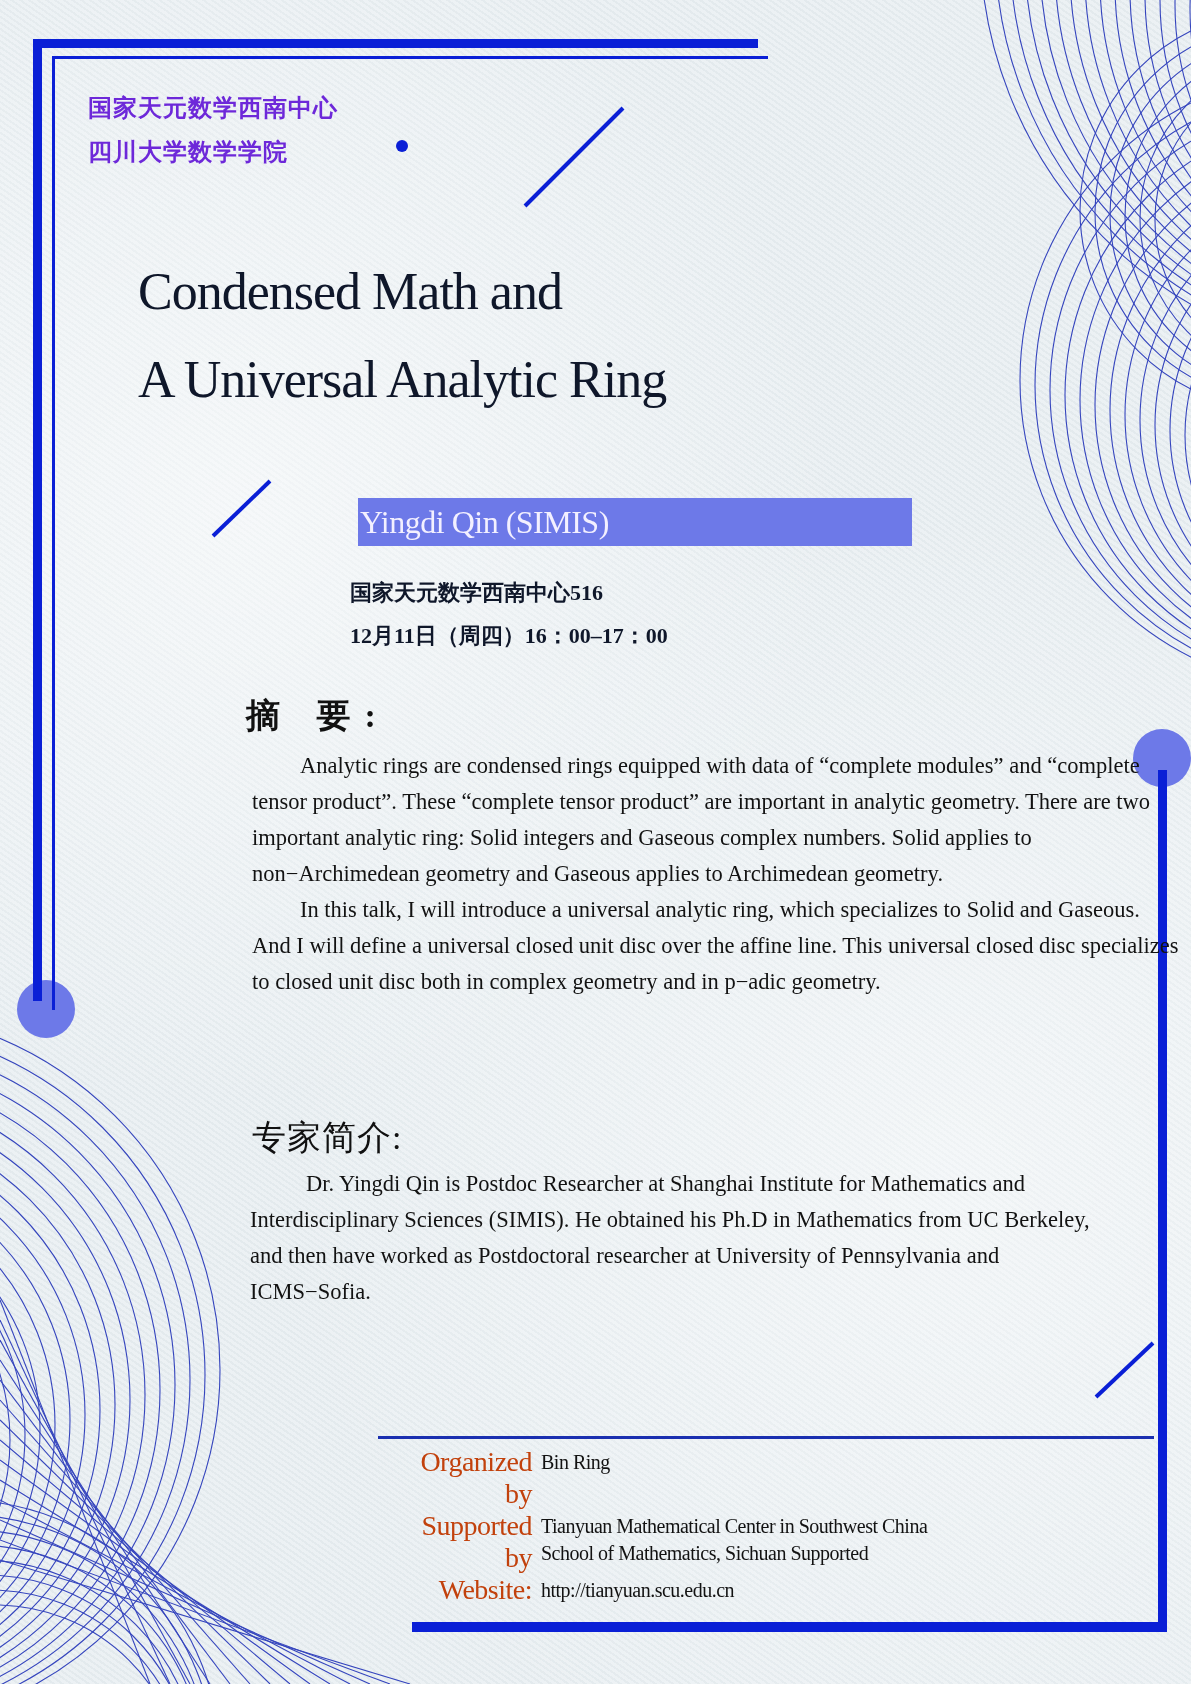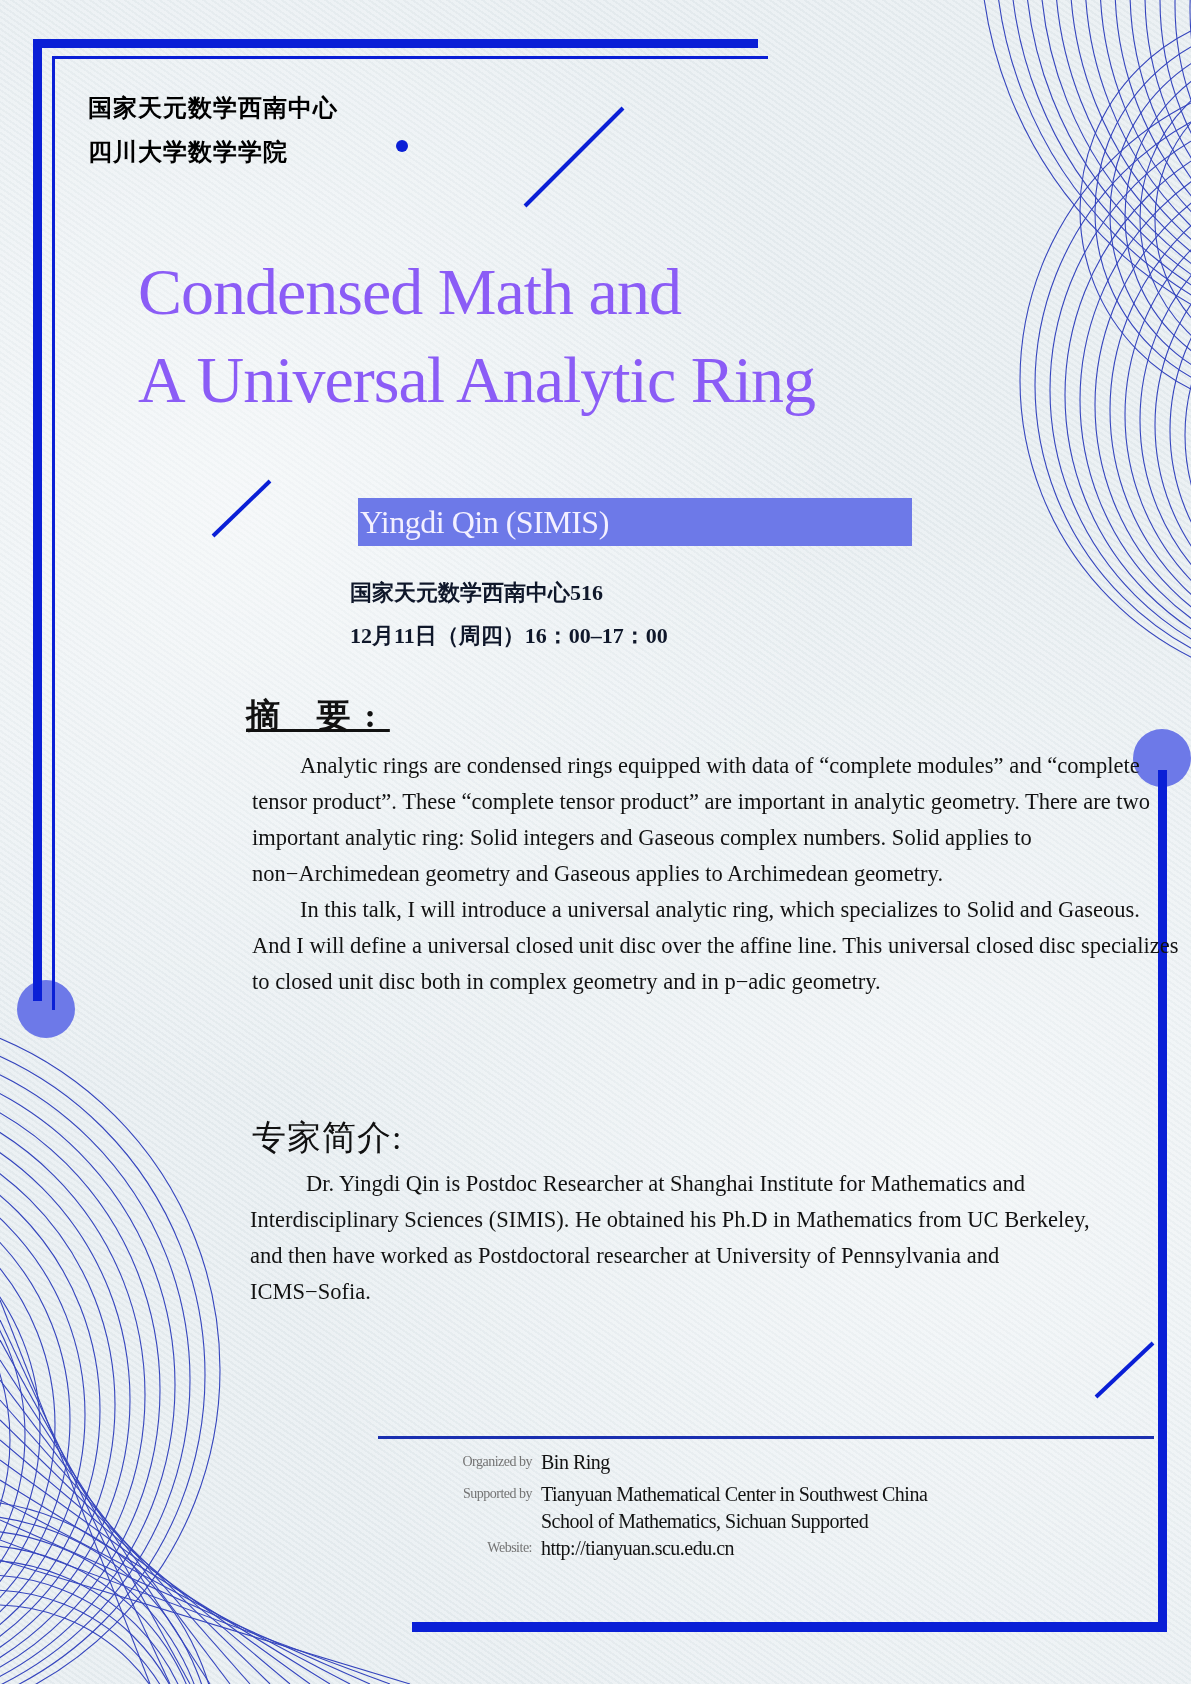--- a/index.html
+++ b/index.html
@@ -10,39 +10,39 @@
       radial-gradient(circle at 20% 30%, rgba(255,255,255,0.55) 0, rgba(255,255,255,0) 40%),
       radial-gradient(circle at 80% 70%, rgba(255,255,255,0.45) 0, rgba(255,255,255,0) 45%),
       repeating-linear-gradient(35deg, rgba(200,210,215,0.18) 0 2px, rgba(255,255,255,0.15) 2px 5px);
     font-family: "Liberation Serif", "DejaVu Serif", serif;
     color: #111;
   }
   .abs { position: absolute; }
   .bar { position: absolute; background: #0a1fd6; }
   .deco-svg { position: absolute; left: 0; top: 0; pointer-events: none; }
 
-  .cn-header { left: 88px; top: 86px; font-size: 24px; line-height: 44px; font-weight: bold; color: #000000; letter-spacing: 1px; }
-  .title { left: 138px; top: 248px; font-size: 66px; line-height: 88px; color: #8b5cf6; letter-spacing: -1px; }
+  .cn-header { left: 88px; top: 86px; font-size: 24px; line-height: 44px; font-weight: bold; color: #6d28d9; letter-spacing: 1px; }
+  .title { left: 138px; top: 248px; font-size: 52px; line-height: 88px; color: #0f172a; letter-spacing: -1px; }
 
   .speaker-box { left: 358px; top: 498px; width: 554px; height: 48px; background: #6d79e8; }
   .speaker { left: 360px; top: 500px; font-size: 32px; line-height: 44px; color: #f3f0ff; font-family: "Liberation Serif", serif; letter-spacing: -0.5px; }
   .info { left: 350px; top: 571px; font-size: 22px; line-height: 43px; color: #0f172a; font-weight: bold; }
 
   .sec-head { font-size: 34px; font-weight: bold; color: #111; }
-  .abs-head { left: 246px; top: 693px; letter-spacing: 14px; text-decoration: underline; }
+  .abs-head { left: 246px; top: 693px; letter-spacing: 14px; }
   .bio-head { left: 252px; top: 1115px; letter-spacing: 1px; font-weight: normal; }
 
   .para { position: absolute; font-size: 22.5px; line-height: 36px; color: #121212; }
   .para p { margin: 0; text-indent: 48px; }
   .abstract { left: 210px; top: 748px; width: 930px; margin-left: 42px; }
   .bio { left: 250px; top: 1166px; width: 855px; }
 
   .footer { left: 410px; top: 1446px; font-size: 21px; line-height: 32px; }
   .frow { display: flex; }
-  .flabel { width: 131px; text-align: right; color: #737373; font-size: 14px; padding-right: 9px; box-sizing: border-box; letter-spacing: -0.5px; font-family: Liberation Serif, serif; }
+  .flabel { width: 131px; text-align: right; color: #c2410c; font-size: 28px; padding-right: 9px; box-sizing: border-box; letter-spacing: -0.5px; font-family: Liberation Serif, serif; }
   .fval { color: #121212; font-size: 20px; letter-spacing: -0.5px; }
   .fval .l2 { display: block; line-height: 22px; }
 </style>
 </head>
 <body>
 
 <svg class="deco-svg" width="1191" height="1684" viewBox="0 0 1191 1684">
   <g fill="none" stroke="#2233b8" stroke-width="1.1" opacity="0.9">
 
     <g>

